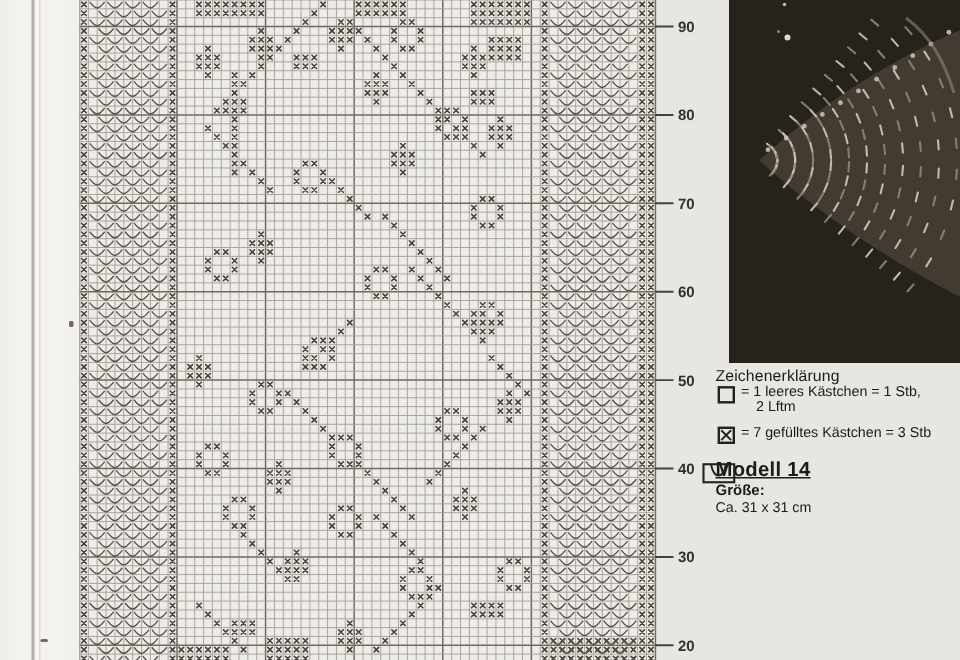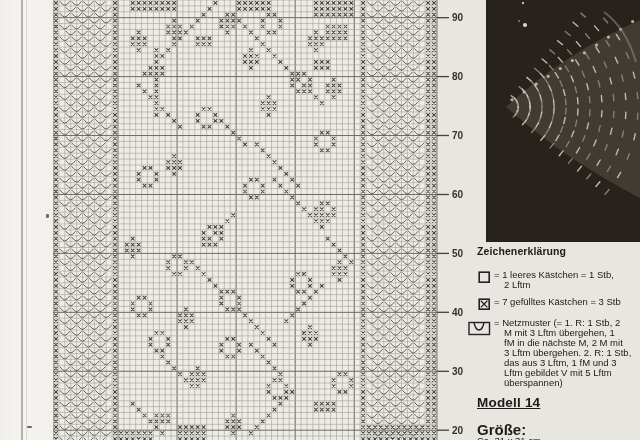--- a/index.html
+++ b/index.html
@@ -21,34 +21,34 @@
   .chart-wrap svg{display:block;}
   .photo{
     position:absolute;left:486px;top:0;width:154px;height:242px;
     background:#28221c;
   }
   .photo svg{display:block;}
   .side-panel{
     position:absolute;left:477px;top:246px;width:160px;color:#1d1b17;
   }
   .legend-title{
-    font-weight:bold;font-size:10.5px;line-height:11px;letter-spacing:.1px;
+    font-weight:normal;font-size:10.5px;line-height:11px;letter-spacing:.1px;
   }
   .legend-item{position:relative;padding-left:17px;}
   .legend-item .sym{position:absolute;left:1px;top:0;}
   .legend-item.net .sym{left:-9px;top:1px;}
   .legend-text{
     font-size:9.5px;line-height:10px;white-space:pre-line;
     padding-left:10px;text-indent:-10px;
   }
-  .li-1{margin-top:13px;}
+  .li-1{}
   .li-2{margin-top:7px;}
   .li-3{margin-top:11px;}
   .model-title{font-weight:bold;font-size:13.5px;margin-top:7px;letter-spacing:.2px;text-decoration:underline;}
-  .model-label{font-weight:bold;font-size:15px;line-height:10px;margin-top:15px;}
+  .model-label{font-weight:bold;font-size:10px;line-height:10px;margin-top:3px;}
   .model-value{font-size:9.5px;line-height:10px;margin-top:1px;}
 </style>
 </head>
 <body>
 
 <div class="page-margin-left">
   <div class="crease crease-main"></div>
   <div class="crease crease-faint"></div>
   <div class="speck" style="left:46px;top:214px;width:3px;height:4px;"></div>
   <div class="speck" style="left:27px;top:426px;width:5px;height:2px;"></div>
@@ -385,26 +385,19 @@
     <div class="legend-text">= 7 gefülltes Kästchen = 3 Stb</div>
   </div>
 
   <div class="legend-item net li-3">
     <span class="sym">
       <svg width="23" height="17" viewBox="0 0 23 17">
           <rect x="1" y="3.5" width="20.5" height="12" fill="none" stroke="#242220" stroke-width="1.4"></rect>
           <path d="M6,3.5 C8,13.5 14,13.5 16,3.5" fill="none" stroke="#242220" stroke-width="1.3"></path>
         </svg>
     </span>
-    <div class="legend-text">= Netzmuster (= 1. R: 1 Stb, 2
-M mit 3 Lftm übergehen, 1
-fM in die nächste M, 2 M mit
-3 Lftm übergehen. 2. R: 1 Stb,
-das aus 3 Lftm, 1 fM und 3
-Lftm gebildet V mit 5 Lftm
-überspannen)</div>
   </div>
 
   <div class="model-title">Modell 14</div>
   <div class="model-label">Größe:</div>
   <div class="model-value">Ca. 31 x 31 cm</div>
 
 </div>
 
 </body></html>

